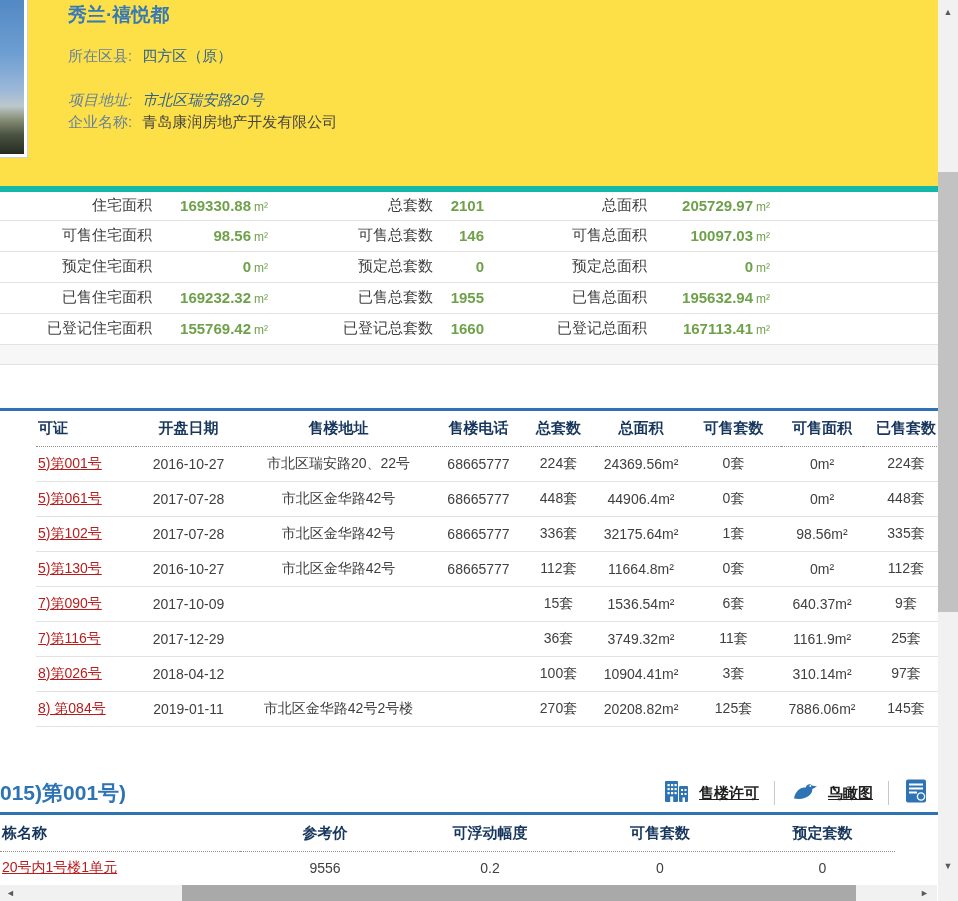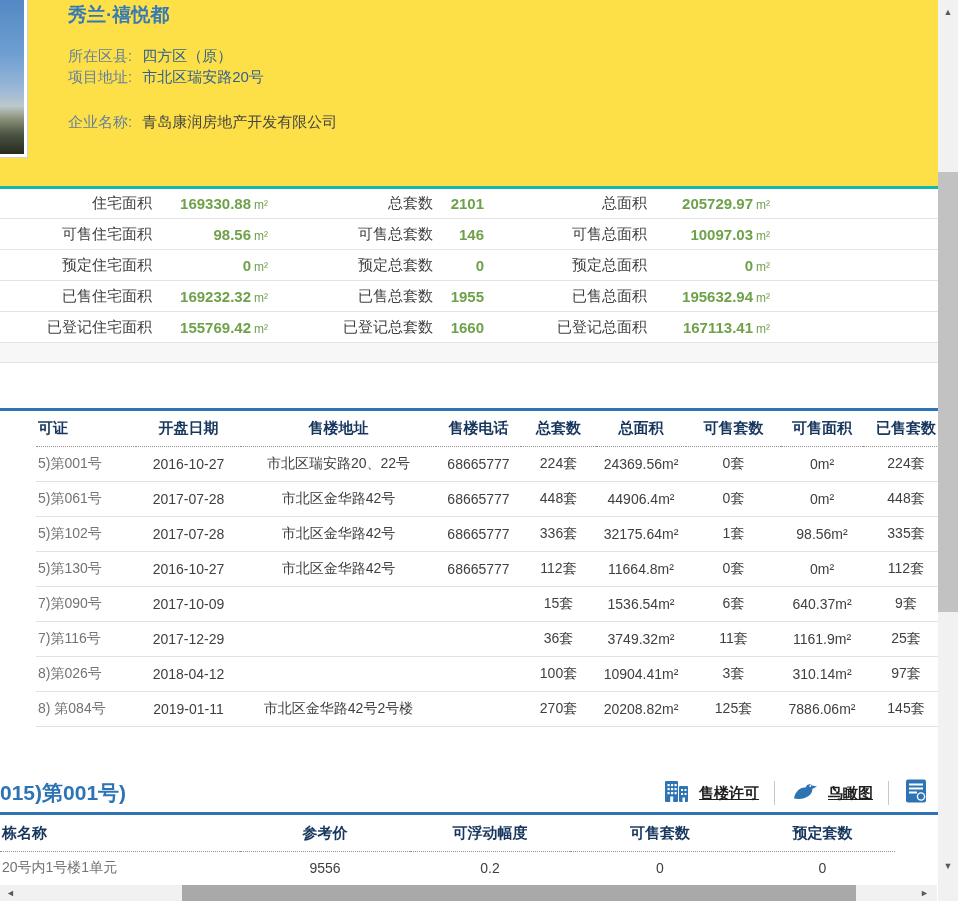--- a/index.html
+++ b/index.html
@@ -17,35 +17,35 @@
   .info-text { position:absolute; left:68px; top:2px; }
   .project-title { font-size:19px; font-weight:bold; color:#3579B8; line-height:26px; }
   .info-row { position:absolute; left:68px; height:32px; line-height:32px; font-size:15px; white-space:nowrap; }
   .info-label { color:#66809E; margin-right:10px; }
   .info-value { color:#33618E; }
   .info-value.dark { color:#454545; }
   
   .stats { position:absolute; top:186px; left:0; width:938px; }
   .stats table { width:100%; border-collapse:collapse; table-layout:fixed; }
   .stats td { height:31px; border-bottom:1px solid #e3e3e3; font-size:15px; vertical-align:middle; }
-  .stats tr:first-child td { border-top:3px solid #14b8a6; }
+  .stats tr:first-child td { border-top:6px solid #14b8a6; }
   .sl { text-align:right; color:#404040; }
   .sv { text-align:right; color:#6FA14B; font-weight:bold; white-space:nowrap; }
   .sv .unit { font-weight:normal; font-size:12px; margin-left:3px; }
   .stats .empty-row td { height:20px; background:#f7f7f7; }
   
   .license-table { position:absolute; top:408px; left:0; width:958px; border-top:3px solid #2E74B5;padding-left:36px; }
   .license-table table { width:958px; border-collapse:collapse; table-layout:fixed; }
   .license-table th { height:35px; font-size:15px; font-weight:bold; color:#17365D;
     border-bottom:1px dotted #8f8f8f; text-align:center; vertical-align:middle; }
   .license-table th.left, .license-table td.left { text-align:left; padding-left:2px; }
   .license-table td { height:35px; font-size:14px; color:#404040; text-align:center;
     border-bottom:1px solid #e2e2e2; vertical-align:middle; white-space:nowrap; overflow:hidden; }
   .license-table td.cutcol { text-align:left; padding-left:8px; }
-  a.lnk { color:#737373; cursor:pointer; }
+  a.lnk { color:#b91c1c; text-decoration:underline; cursor:pointer; }
   
   .detail-head { position:absolute; top:774px; left:0; width:938px; height:41px;
     border-bottom:3px solid #2E74B5; display:flex; align-items:center; overflow:hidden; }
   .detail-title { font-size:21px; font-weight:bold; color:#2E74B5; white-space:nowrap; }
   .head-spacer { flex:1; }
   .action { display:flex; align-items:center; white-space:nowrap; cursor:pointer; }
   .action .alabel { font-size:15px; font-weight:bold; color:#1f1f1f; text-decoration:underline; margin-left:8px; }
   .vdiv { width:1px; height:24px; background:#c9c9c9; margin:0 15px; flex:none; }
   .detail-table { position:absolute; top:817px; left:0; width:958px; }
   .detail-table table { width:780px; border-collapse:collapse; table-layout:fixed; }
@@ -70,21 +70,21 @@
 <div class="info-section">
   <div class="photo-frame">
     <div class="photo"></div>
   </div>
   <div class="info-text">
     <div class="project-title">秀兰·禧悦都</div>
   </div>
   <div class="info-row" style="top:40px;text-align:center;">
     <span class="info-label">所在区县:</span><span class="info-value">四方区（原）</span>
   </div>
-  <div class="info-row" style="top:61px;">
+  <div class="info-row" style="top:84px;font-style:italic;">
     <span class="info-label">项目地址:</span><span class="info-value">市北区瑞安路20号</span>
   </div>
   <div class="info-row" style="top:106px;">
     <span class="info-label">企业名称:</span><span class="info-value dark">青岛康润房地产开发有限公司</span>
   </div>
 </div>
 
 <div class="stats">
   <table>
     <colgroup>

